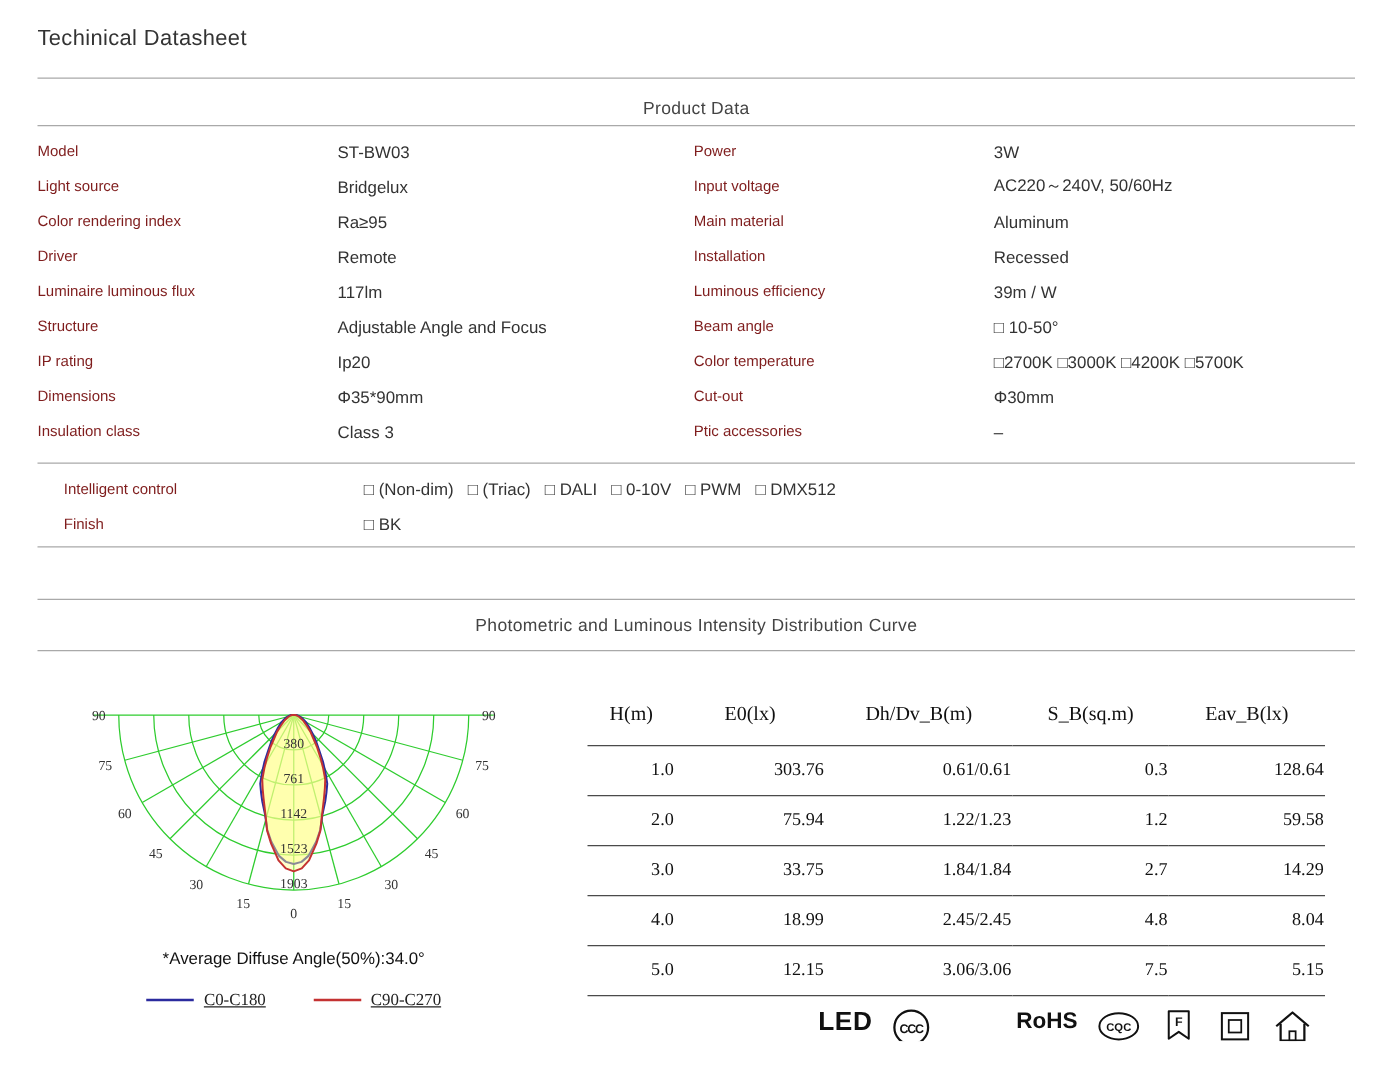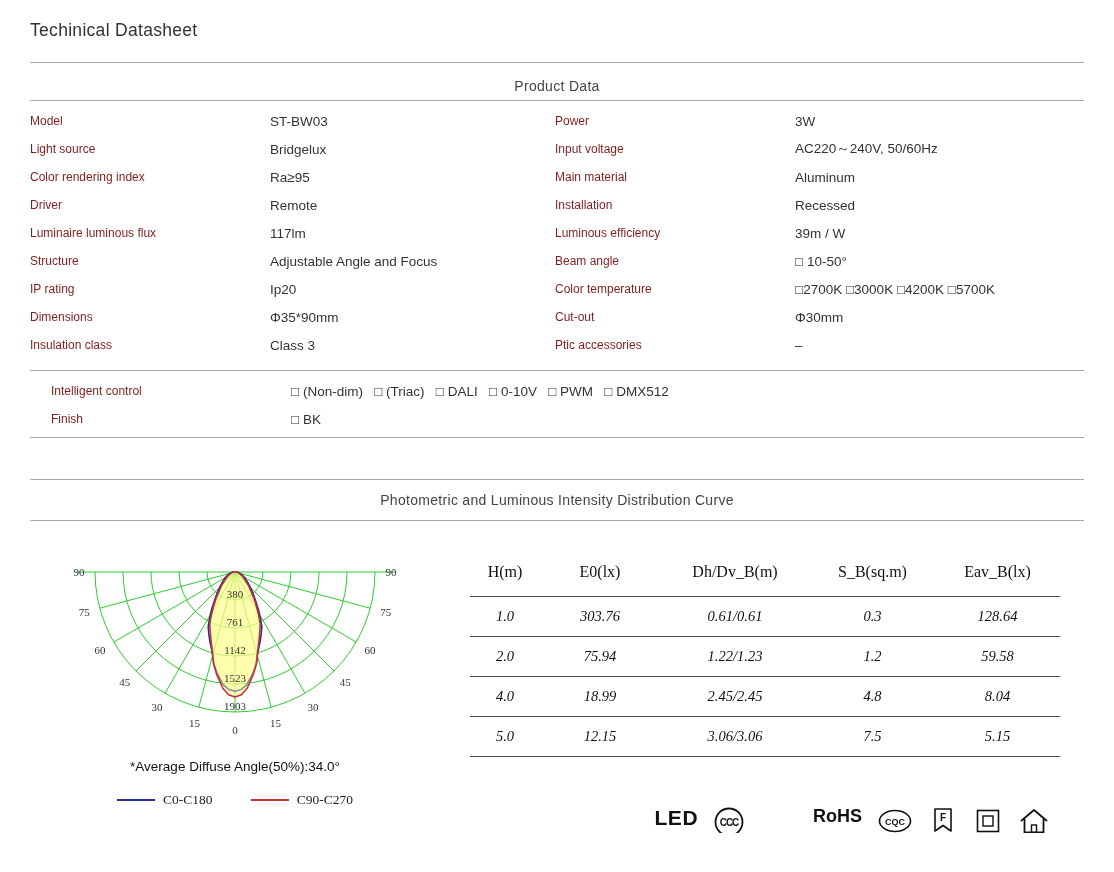--- a/index.html
+++ b/index.html
@@ -14,30 +14,30 @@
   .full-grid{position:absolute;left:30px;top:377px;width:1054px;display:grid;
              grid-template-columns:240px 814px;grid-auto-rows:28px;align-items:center;margin-left:21px;}
   .spec-label{font-size:12px;color:#7f1d1d;}
   .spec-value{font-size:13.5px;color:#333;white-space:pre-wrap;}
   
   .polar{position:absolute;left:25px;top:556px;}
   .polar text{font-family:"Liberation Serif","DejaVu Serif",serif;}
   .polar-caption{position:absolute;left:25px;top:748px;width:420px;text-align:center;
                  font-size:13.5px;color:#111;margin-top:11px;}
   .legend{position:absolute;left:25px;top:792px;width:420px;display:flex;justify-content:center;
-          gap:38px;font-family:"Liberation Serif","DejaVu Serif",serif;font-size:13.5px;color:#222;}
+          gap:38px;font-family:"Liberation Serif","DejaVu Serif",serif;font-size:13.5px;color:#222;text-decoration:underline;}
   .legend-item{display:flex;align-items:center;gap:8px;}
   .legend-line{display:inline-block;width:38px;height:0;border-top:2px solid #000;}
   
   .lux-table-wrap{position:absolute;left:470px;top:548px;}
   table.lux{border-collapse:collapse;width:590px;font-family:"Liberation Serif","DejaVu Serif",serif;}
   table.lux th{font-weight:normal;font-size:16px;color:#111;height:46px;vertical-align:middle;
                border-bottom:1px solid #4a4a4a;text-align:center;}
   table.lux td{font-size:14.5px;color:#111;height:37px;vertical-align:middle;
-               border-bottom:1px solid #4a4a4a;text-align:center;font-style:italic;}
+               border-bottom:1px solid #4a4a4a;text-align:right;}
   
   .certs{position:absolute;top:806px;right:64px;display:flex;align-items:flex-start;gap:15px;color:#111;}
   .cert-led{font-size:21px;font-weight:800;letter-spacing:.5px;}
   .cert-ce{font-size:23px;font-weight:600;letter-spacing:3px;margin-top:42px;}
   .cert-rohs{font-size:18px;font-weight:700;}
   .certs svg{display:block;}
   .certs svg text{font-family:"Liberation Sans",sans-serif;}
 </style>
 </head>
 <body>
@@ -194,20 +194,27 @@
           <td>128.64</td>
         </tr>
         <tr>
           <td>2.0</td>
           <td>75.94</td>
           <td>1.22/1.23</td>
           <td>1.2</td>
           <td>59.58</td>
         </tr>
         <tr>
+          <td>3.0</td>
+          <td>33.75</td>
+          <td>1.84/1.84</td>
+          <td>2.7</td>
+          <td>14.29</td>
+        </tr>
+        <tr>
           <td>4.0</td>
           <td>18.99</td>
           <td>2.45/2.45</td>
           <td>4.8</td>
           <td>8.04</td>
         </tr>
         <tr>
           <td>5.0</td>
           <td>12.15</td>
           <td>3.06/3.06</td>

